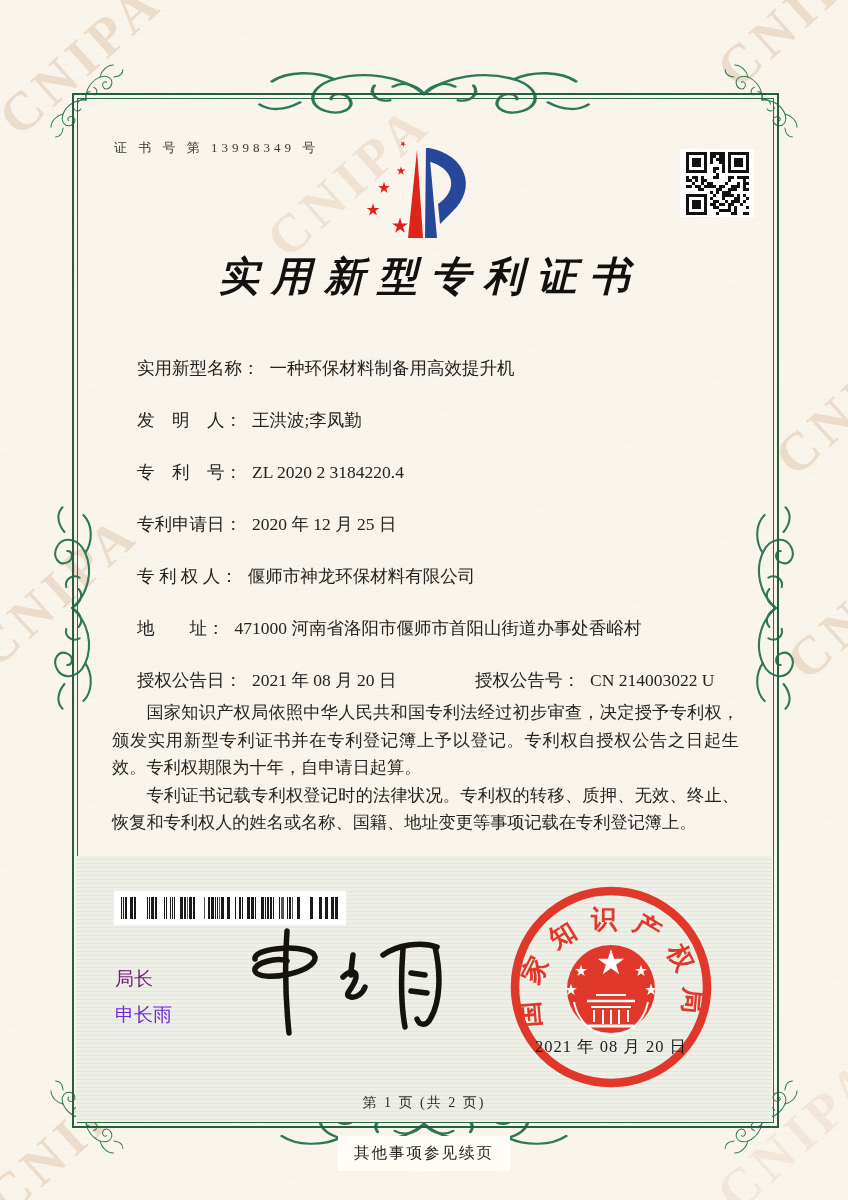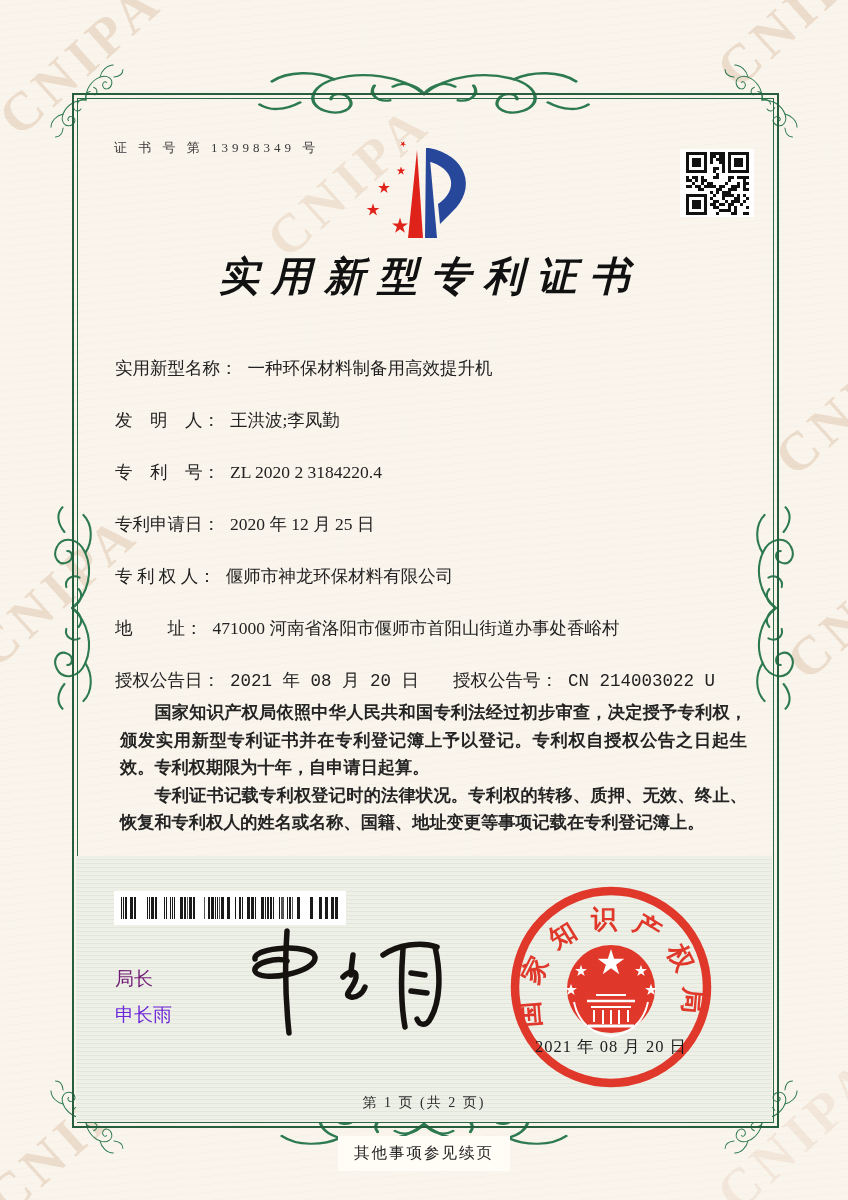--- a/index.html
+++ b/index.html
@@ -29,24 +29,24 @@
   }
   .cert-no{ position:absolute; left:114px; top:139px; font-size:13px; letter-spacing:4px; color:#3a3a3a; z-index:2;}
   .logo{ position:absolute; left:352px; top:128px; z-index:2; }
   .qr{ position:absolute; left:680px; top:149px; width:74px; height:68px; background:#fff; z-index:2;
        display:flex; align-items:center; justify-content:center;}
   .title{
     position:absolute; left:0; right:0; top:249px; text-align:center;
     font-size:40px; font-weight:700; letter-spacing:13px; text-indent:13px; color:#111; z-index:2;font-style:italic;
   }
   .row{ position:absolute; left:115px; font-size:17.5px; z-index:2; white-space:nowrap;}
-  .flabel{ color:#222; }
+  .flabel{ color:#222;margin-left:22px; }
   .fvalue{ margin-left:10px; color:#222; }
   .grp2{ position:absolute; left:338px; top:0; white-space:nowrap;}
-  .paras{ position:absolute; left:120px; top:699px; width:627px; z-index:2;font-weight:bold;}
+  .paras{ position:absolute; left:112px; top:699px; width:627px; z-index:2;}
   .paras p{ margin:0; font-size:17.2px; line-height:27.5px; text-indent:2em; text-align:justify; color:#242424;}
   .band{
     position:absolute; left:76px; top:856px; width:696px; height:266px; z-index:1;
     background:repeating-linear-gradient(180deg,#eef0e8 0 3px,#e1e7da 3px 4px);
   }
   .barcode-box{ position:absolute; left:114px; top:891px; width:232px; height:34px; background:#fff; z-index:2;
     display:flex; align-items:center; justify-content:center;}
   .director-label{ position:absolute; left:115px; top:966px; font-size:19px; z-index:2;
     font-family:"Liberation Sans","DejaVu Sans",sans-serif; color:#701a75;}
   .director-name{ position:absolute; left:115px; top:1002px; font-size:19px; z-index:2;
@@ -350,21 +350,21 @@
   </div>
   <div class="row" style="top:512px">
     <span class="flabel">专利申请日</span><span>：</span><span class="fvalue">2020 年 12 月 25 日</span>
   </div>
   <div class="row" style="top:564px">
     <span class="flabel">专 利 权 人</span><span>：</span><span class="fvalue">偃师市神龙环保材料有限公司</span>
   </div>
   <div class="row" style="top:616px">
     <span class="flabel">地　　址</span><span>：</span><span class="fvalue">471000 河南省洛阳市偃师市首阳山街道办事处香峪村</span>
   </div>
-  <div class="row" style="top:668px; right:115px;font-family:Liberation Mono, monospace;">
+  <div class="row" style="top:668px; right:115px;">
     <span>
       <span class="flabel">授权公告日</span><span>：</span><span class="fvalue">2021 年 08 月 20 日</span>
     </span>
     <span class="grp2">
       <span class="flabel">授权公告号</span><span>：</span><span class="fvalue">CN 214003022 U</span>
     </span>
   </div>
 
   <div class="paras">
     <p>国家知识产权局依照中华人民共和国专利法经过初步审查，决定授予专利权，颁发实用新型专利证书并在专利登记簿上予以登记。专利权自授权公告之日起生效。专利权期限为十年，自申请日起算。</p>

